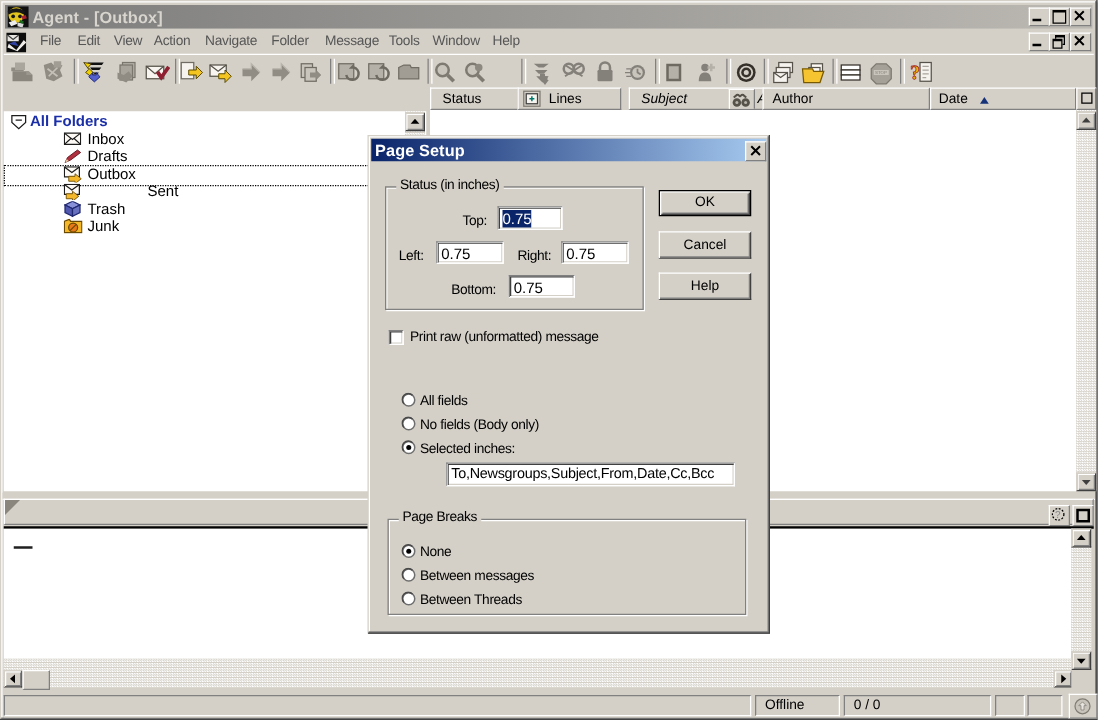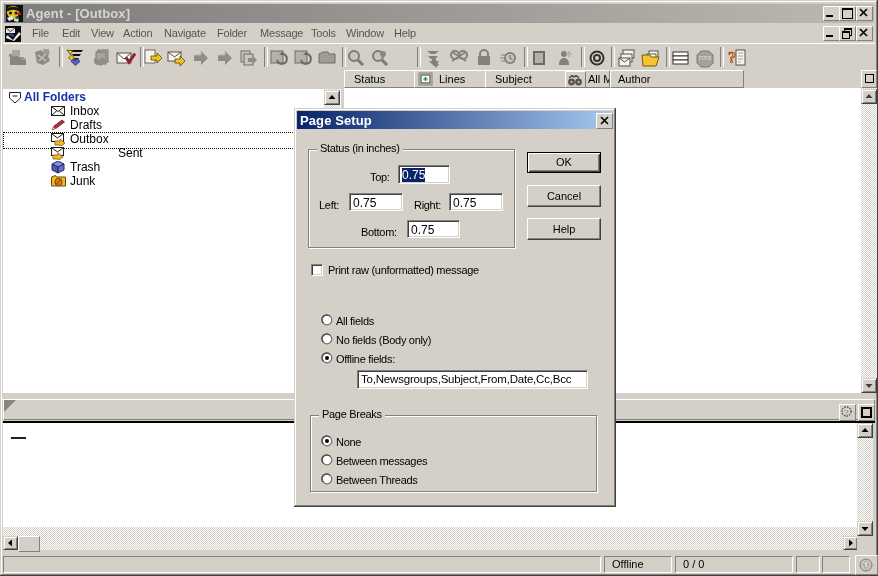--- a/index.html
+++ b/index.html
@@ -308,36 +308,42 @@
       <span>Status</span>
     </div>
   <div class="hcell" style="left:71px;width:83px;">
     <svg class="abs" style="left:3px;top:1px" width="15" height="14">
         <rect x="1" y="1" width="13" height="12" fill="#d4d0c8" stroke="#807c74"></rect>
         <rect x="3" y="3" width="9" height="8" fill="#f8f5f0" stroke="#404040"></rect>
         <path d="M7.5 5 v4 M5.5 7 h4" stroke="#00786a" stroke-width="1.2"></path>
       </svg>
     <span style="left:24px;">Lines</span>
   </div>
-  <div class="hcell" style="left:142px;width:125px;overflow:hidden;">
+  <div class="hcell" style="left:160px;width:114px;overflow:hidden;font-style:italic;">
     <span>Subject</span>
     <div class="abs raised1" style="left:79px;top:0px;width:19px;height:16px;">
       <svg class="abs" style="left:1px;top:3px" width="16" height="11">
           <circle cx="4.5" cy="7" r="3.4" fill="#56524a"></circle>
           <circle cx="11.5" cy="7" r="3.4" fill="#56524a"></circle>
           <path d="M2 3 l3-2.5 2 1.5 2-1.5 3 2.5" fill="none" stroke="#56524a" stroke-width="1.6"></path>
           <circle cx="4.5" cy="7" r="1.2" fill="#b8b4ac"></circle>
           <circle cx="11.5" cy="7" r="1.2" fill="#b8b4ac"></circle>
         </svg>
     </div>
     <span style="left:102px;font-weight:normal;font-size:11px;white-space:nowrap;">All Me</span>
   </div>
   <div class="hcell" style="left:267px;width:134px;">
       <span style="left:7px;">Author</span>
     </div>
+  <div class="hcell" style="left:401px;width:117px;">
+      <span style="left:6px;">Date</span>
+    <svg class="abs" style="left:38px;top:5px;" width="9" height="8">
+        <path d="M4.5 1.5 l3.5 5.5 h-7z" fill="#16337a"></path>
+      </svg>
+  </div>
   <div class="hcell" style="left:518px;width:16px;">
     <div class="abs" style="left:3px;top:3px;width:7px;height:7px;border:1px solid #000;"></div>
   </div>
 
   <div class="abs dither" style="left:518px;top:18px;width:16px;height:305px;"></div>
   <div class="sbtn" style="left:518px;top:19px;"><svg width="14" height="13">
         <path d="M7 4 l3.5 4 h-7z" fill="#3f3f3f"></path>
       </svg></div>
   <div class="sbtn" style="left:518px;top:308px;"><svg width="14" height="13">
         <path d="M7 9 l3.5-4 h-7z" fill="#3f3f3f"></path>
@@ -449,21 +455,21 @@
   <svg class="radio" style="left:27px;top:225px;" viewBox="0 0 12 12">
       <circle cx="6" cy="6" r="4.8" fill="#fff" stroke="#6e6e6e" stroke-width="1.2"></circle>
       <path d="M2.2 9 A4.8 4.8 0 0 1 9 2.2" fill="none" stroke="#494949" stroke-width="1.2"></path>
     </svg>
   <div class="dlabel" style="left:42px;top:226px;">No fields (Body only)</div>
   <svg class="radio" style="left:27px;top:244px;" viewBox="0 0 12 12">
       <circle cx="6" cy="6" r="4.8" fill="#fff" stroke="#6e6e6e" stroke-width="1.2"></circle>
       <path d="M2.2 9 A4.8 4.8 0 0 1 9 2.2" fill="none" stroke="#494949" stroke-width="1.2"></path>
       <circle cx="6" cy="6" r="2" fill="#000"></circle>
     </svg>
-  <div class="dlabel" style="left:42px;top:245px;">Offline fields:</div>
+  <div class="dlabel" style="left:42px;top:245px;">Selected inches:</div>
   <div class="field" style="left:63px;top:262px;width:231px;height:19px;">
       <span style="font-size:11.5px;letter-spacing:-0.2px;">To,Newsgroups,Subject,From,Date,Cc,Bcc</span>
     </div>
 
   <div class="abs group" style="left:16px;top:307px;width:285px;height:75px;">
     <div class="grouplabel">Page Breaks</div>
   </div>
   <svg class="radio" style="left:27px;top:327px;" viewBox="0 0 12 12">
       <circle cx="6" cy="6" r="4.8" fill="#fff" stroke="#6e6e6e" stroke-width="1.2"></circle>
       <path d="M2.2 9 A4.8 4.8 0 0 1 9 2.2" fill="none" stroke="#494949" stroke-width="1.2"></path>

